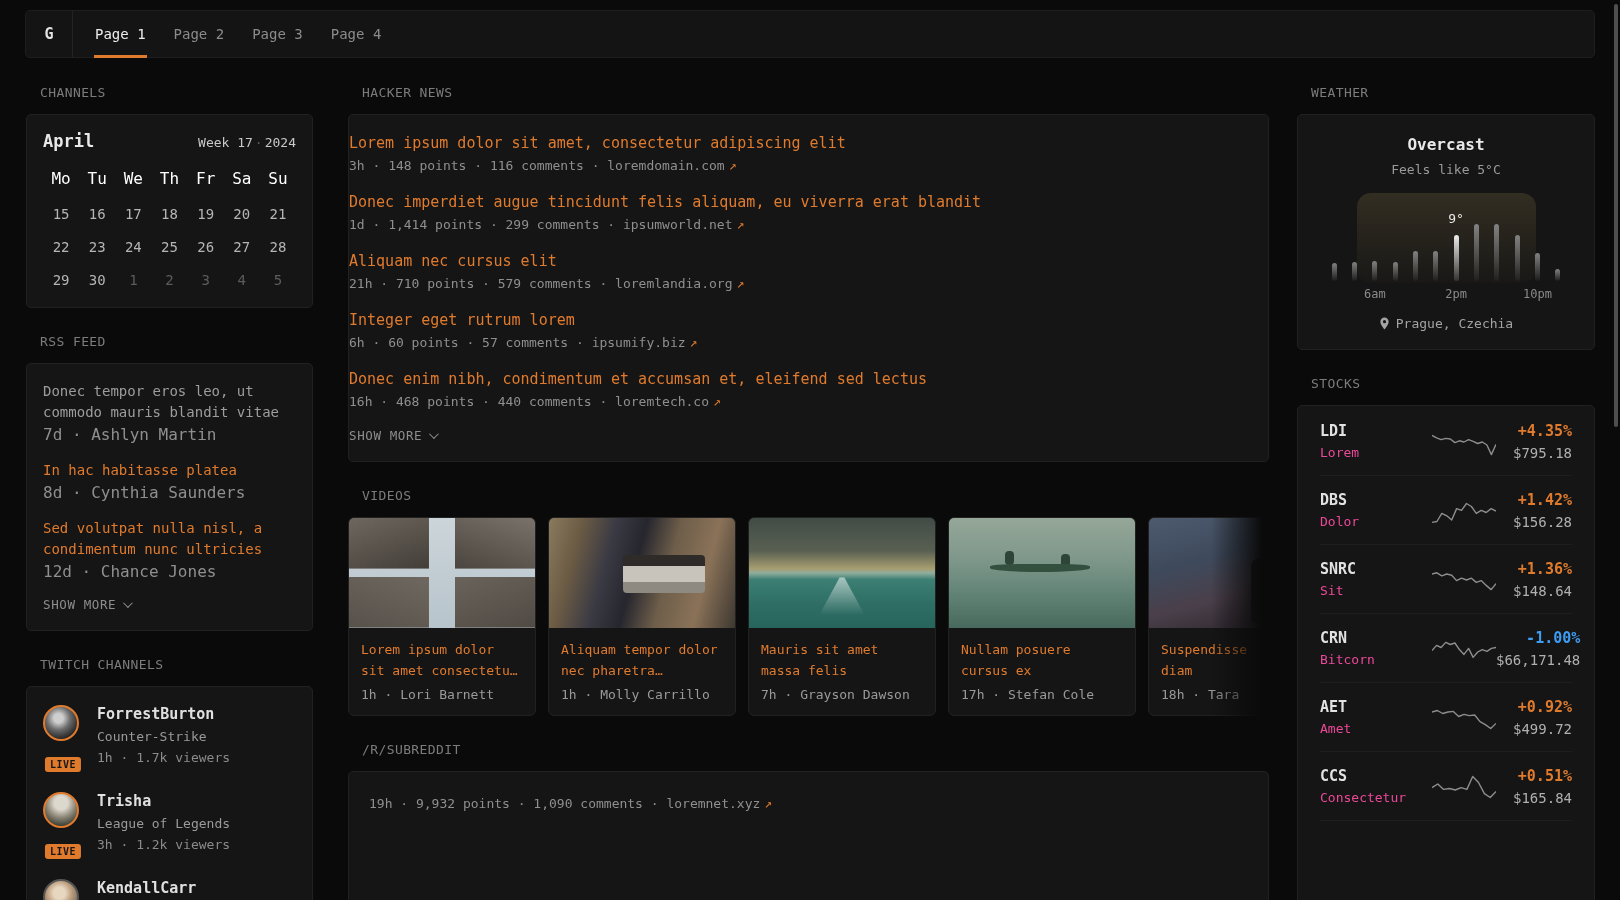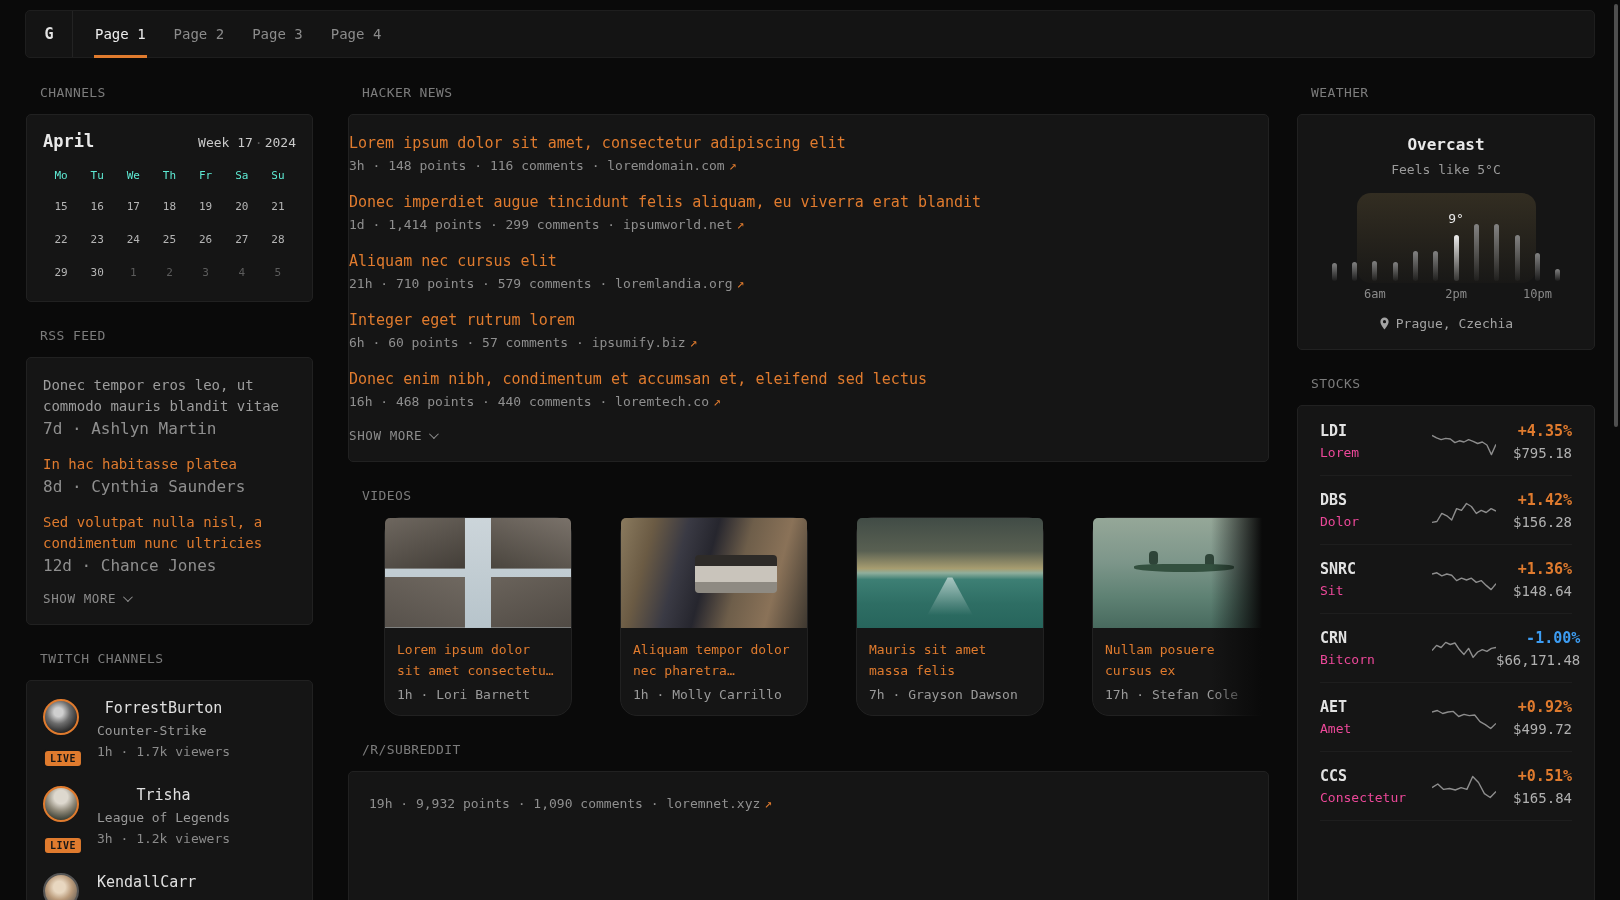--- a/index.html
+++ b/index.html
@@ -27,22 +27,22 @@
   .widget-title{font-size:13px;font-weight:400;color:var(--title);letter-spacing:.4px;margin:0 0 14px 14px;}
   .card{background:var(--card);border:1px solid var(--card-border);border-radius:5px;}
 
   
   .cal-card{padding:16px;}
   .cal-head{display:flex;justify-content:space-between;align-items:baseline;}
   .cal-month{font-size:17px;font-weight:700;color:#e8e8e8;}
   .cal-week{font-size:13px;color:#c9c9c9;}
   .cal-week .dot{color:#5a5a5a;padding:0 2px;}
   .cal-grid{display:grid;grid-template-columns:repeat(7,1fr);margin-top:14px;row-gap:7px;text-align:center;}
-  .cal-wd{font-size:11px;color:#5eead4;padding:4px 0;text-align:center;}
-  .cal-cell{font-size:11px;color:#b5b5b5;display:flex;align-items:center;justify-content:center;height:26px;}
+  .cal-wd{font-size:16px;color:#ffffff;padding:4px 0;text-align:center;}
+  .cal-cell{font-size:14px;color:#b5b5b5;display:flex;align-items:flex-end;justify-content:center;height:26px;}
   .cal-cell span{padding:3px 6px;border-radius:5px;}
   .cal-cell.muted{color:#5c5c5c;}
 
   
   .feed-card{padding:17px 16px 18px;}
   .feed-item{margin-bottom:16px;}
   .feed-item:last-of-type{margin-bottom:0;}
   .feed-title{font-size:14px;line-height:21px;color:var(--accent);cursor:pointer;}
   .feed-title.read{color:#9d9d9d;}
   .feed-meta{font-size:16px;line-height:19px;color:var(--dim);margin-top:2px;}
@@ -54,39 +54,39 @@
   .tw-row{display:flex;gap:14px;margin-bottom:26px;cursor:pointer;}
   .tw-row:last-of-type{margin-bottom:0;}
   .tw-avatar-wrap{position:relative;width:40px;flex:none;}
   .tw-avatar{width:36px;height:36px;border-radius:50%;border:2px solid #555;}
   .tw-row.live .tw-avatar{border-color:var(--accent);}
   .av-1{background:radial-gradient(circle at 42% 35%,#cwhite,#cfcfcf 0 16%,#6c6c6c 42%,#1f1f1f 78%);}
   .av-1{background:radial-gradient(circle at 42% 35%,#cfcfcf 0 16%,#6c6c6c 42%,#1f1f1f 78%);}
   .av-2{background:radial-gradient(circle at 50% 28%,#ddd8ce 0 24%,#8c8676 52%,#3a3f35 82%);}
   .av-3{background:radial-gradient(circle at 45% 38%,#e8d7c0 0 22%,#b99a7a 48%,#6c6257 82%);}
   .live-badge{position:absolute;left:50%;transform:translateX(-50%);bottom:-8px;background:var(--accent);color:#161616;font-size:10px;font-weight:700;letter-spacing:.5px;padding:2px 5px;border-radius:5px;border:2px solid var(--card);}
-  .tw-name{font-size:15px;font-weight:400;color:#e0e0e0;line-height:19px;text-align:center;}
+  .tw-name{font-size:15px;font-weight:700;color:#e0e0e0;line-height:19px;}
   .tw-game{font-size:13px;color:#9a9a9a;margin-top:4px;line-height:17px;}
   .tw-meta{font-size:13px;color:#8b8b8b;margin-top:4px;line-height:17px;}
 
   
   .hn-card{padding:17px 0 18px;}
   .hn-item{margin-bottom:15px;}
   .hn-item:last-of-type{margin-bottom:0;}
   .hn-title{font-size:15px;line-height:23px;color:var(--accent);cursor:pointer;}
   .hn-meta{font-size:13px;line-height:20px;color:var(--dim);margin-top:1px;}
   .ext{color:var(--accent);margin-left:4px;}
   .reddit-card{padding:20px 20px 24px;height:168px;overflow:hidden;}
   .rd-title{font-size:15px;line-height:29px;color:var(--accent);cursor:pointer;}
   .rd-meta{font-size:13px;color:var(--dim);margin-top:4px;}
 
   
   .videos-row{display:flex;gap:12px;overflow:hidden;position:relative;}
   .videos-row::after{content:"";position:absolute;top:0;right:0;bottom:0;width:58px;background:linear-gradient(90deg,rgba(10,10,10,0),#0a0a0a 88%);pointer-events:none;}
-  .video-card{flex:0 0 188px;background:var(--card);border:1px solid var(--card-border);border-radius:17px;cursor:pointer;margin-left:36px;}
+  .video-card{flex:0 0 188px;background:var(--card);border:1px solid var(--card-border);border-radius:6px;cursor:pointer;}
   .thumb{height:110px;border-radius:5px 5px 0 0;position:relative;overflow:hidden;}
   .video-body{padding:11px 12px 13px;}
   .video-title{font-size:13px;line-height:21px;color:var(--accent);}
   .video-meta{font-size:13px;color:#9a9a9a;margin-top:6px;}
   .video-card:nth-child(5) .video-title{max-width:92px;}
 
   .thumb-towers{background:
     linear-gradient(160deg,#6e675f,#433e38) no-repeat 0 0/43% 46%,
     linear-gradient(200deg,#7a726a,#4a453e) no-repeat 100% 0/43% 46%,
     linear-gradient(20deg,#57514b,#6f6860) no-repeat 0 100%/43% 46%,

